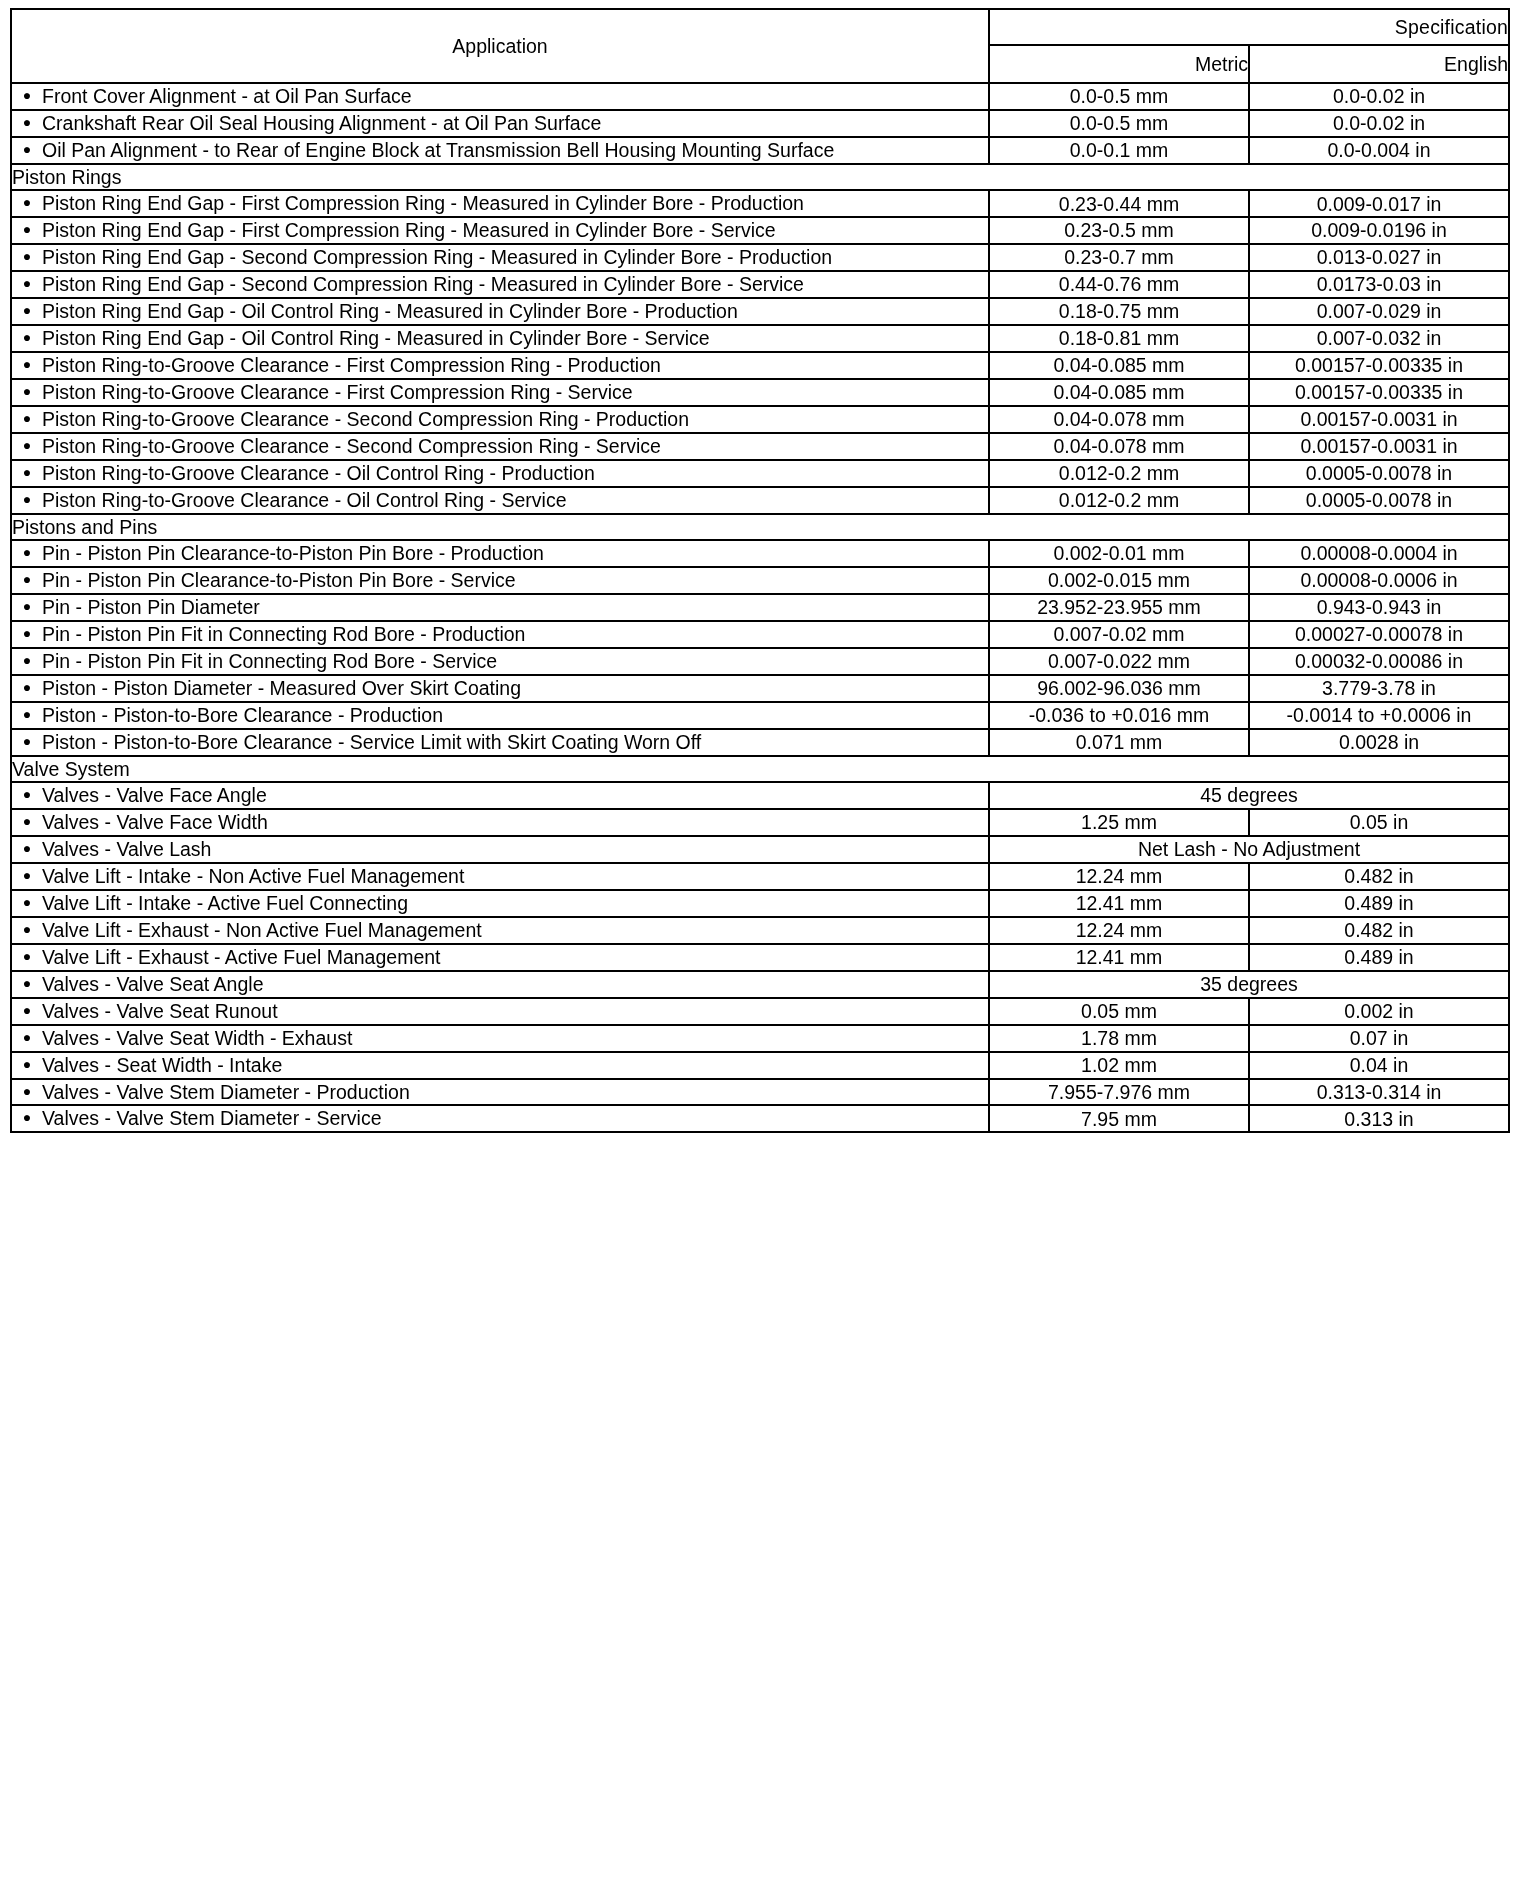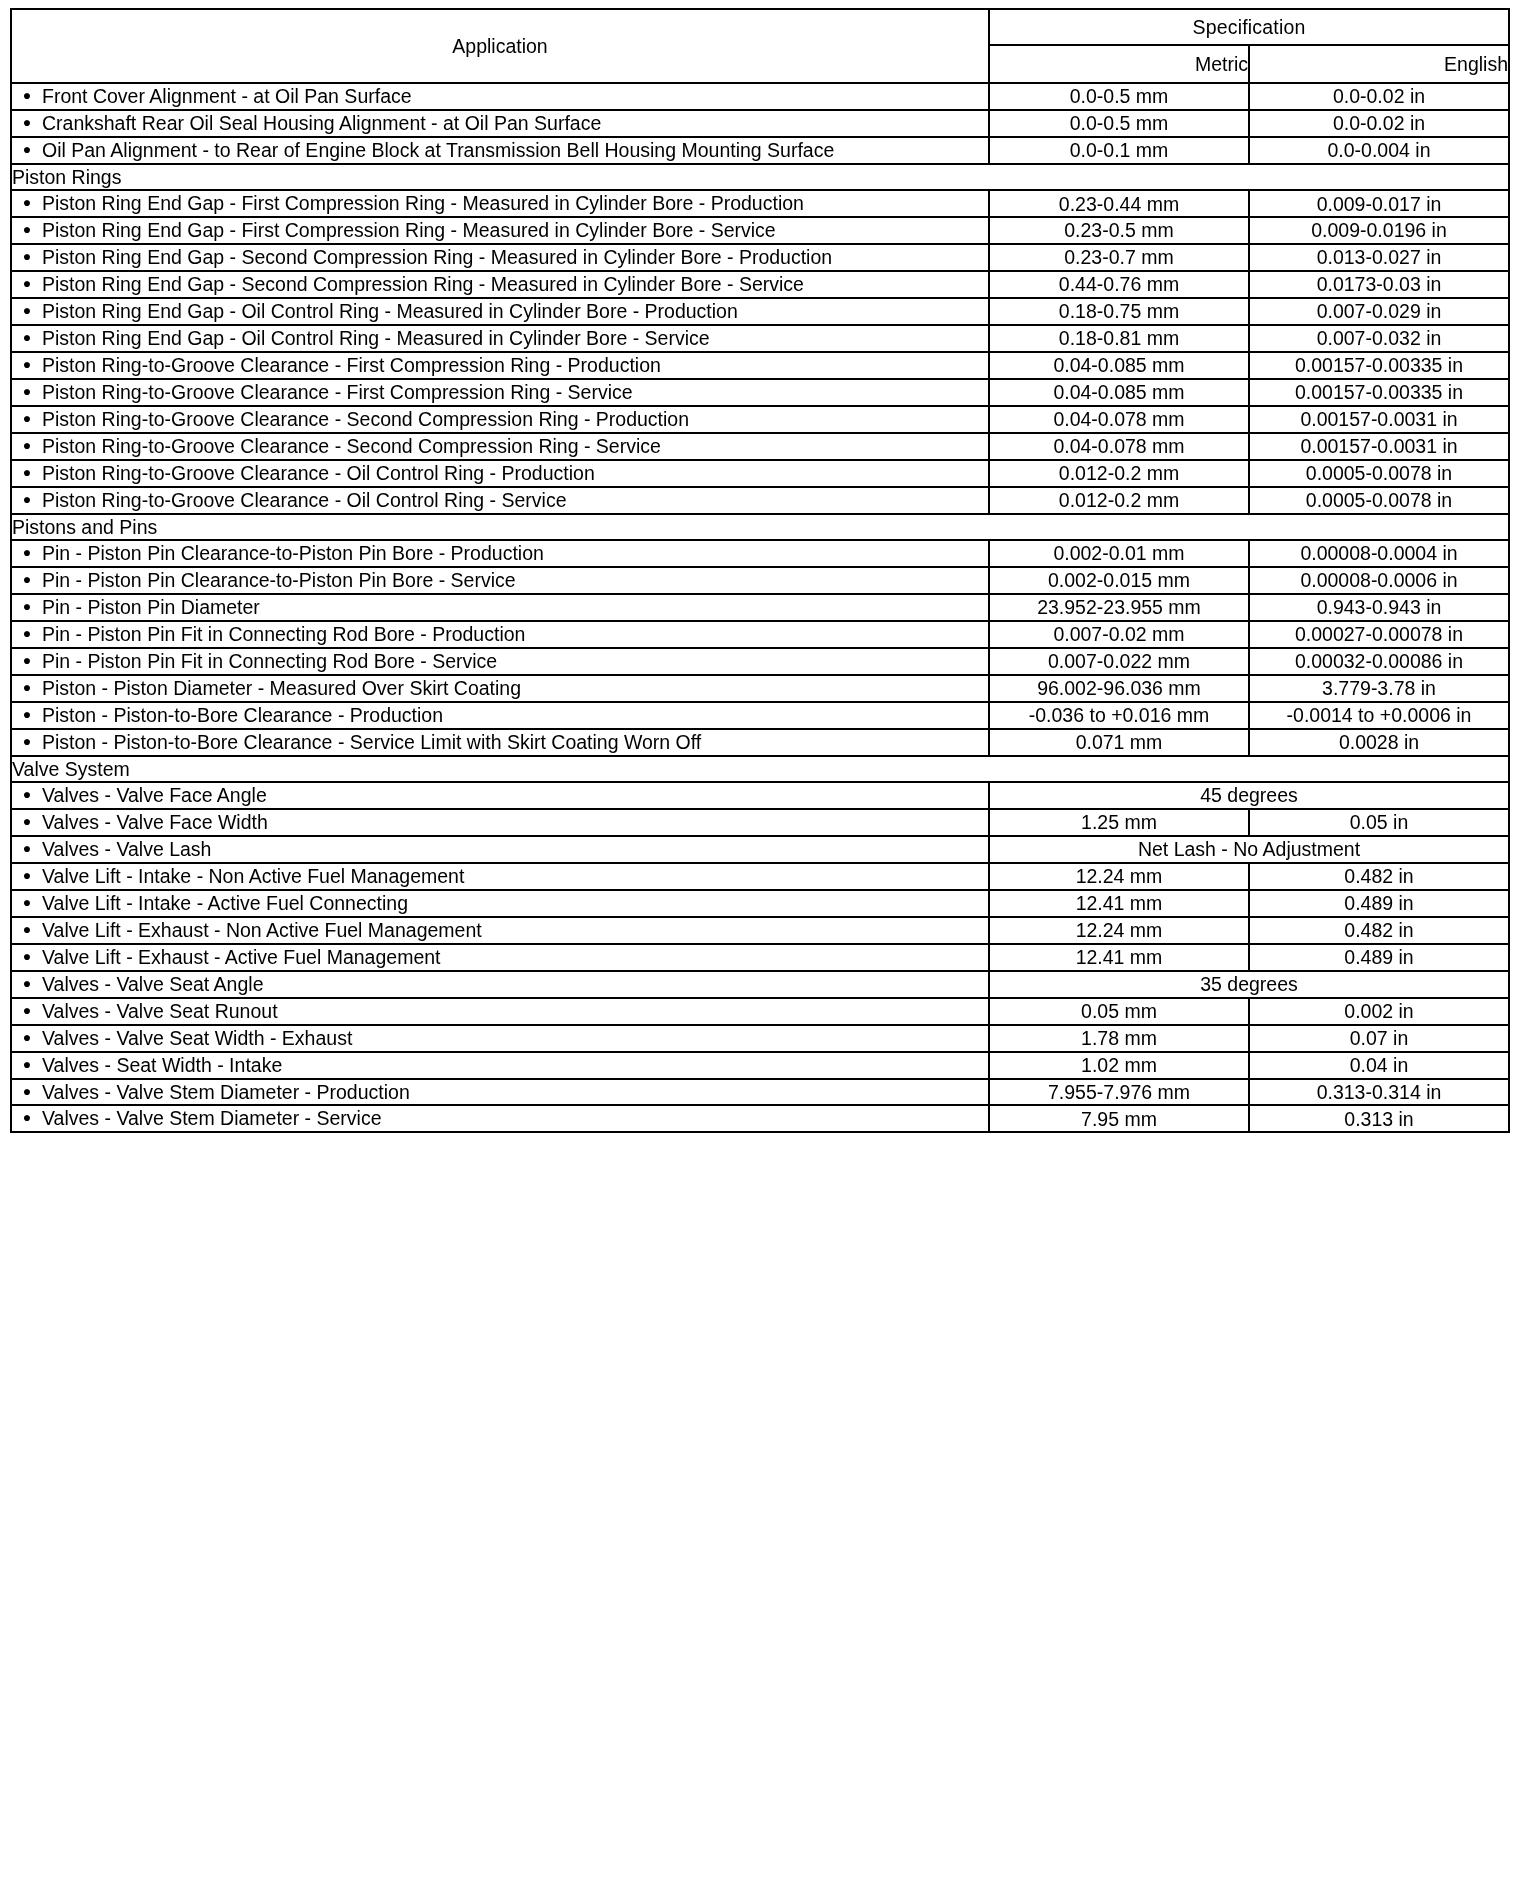--- a/index.html
+++ b/index.html
@@ -27,21 +27,21 @@
     font-size: 19.5px;
     font-weight: normal;
     padding: 0;
     vertical-align: middle;
   }
   col.c-app { width: 978px; }
   col.c-met { width: 260px; }
   col.c-eng { width: 260px; }
 
   .hdr-spec {
-    text-align: center;
+    text-align: right;
     font-weight: bold;
     font-size: 20px;
     height: 34px;
     letter-spacing: 0.2px;
   }
   .hdr-app {
     text-align: center;
     font-weight: bold;
     font-size: 20px;
     vertical-align: middle;

